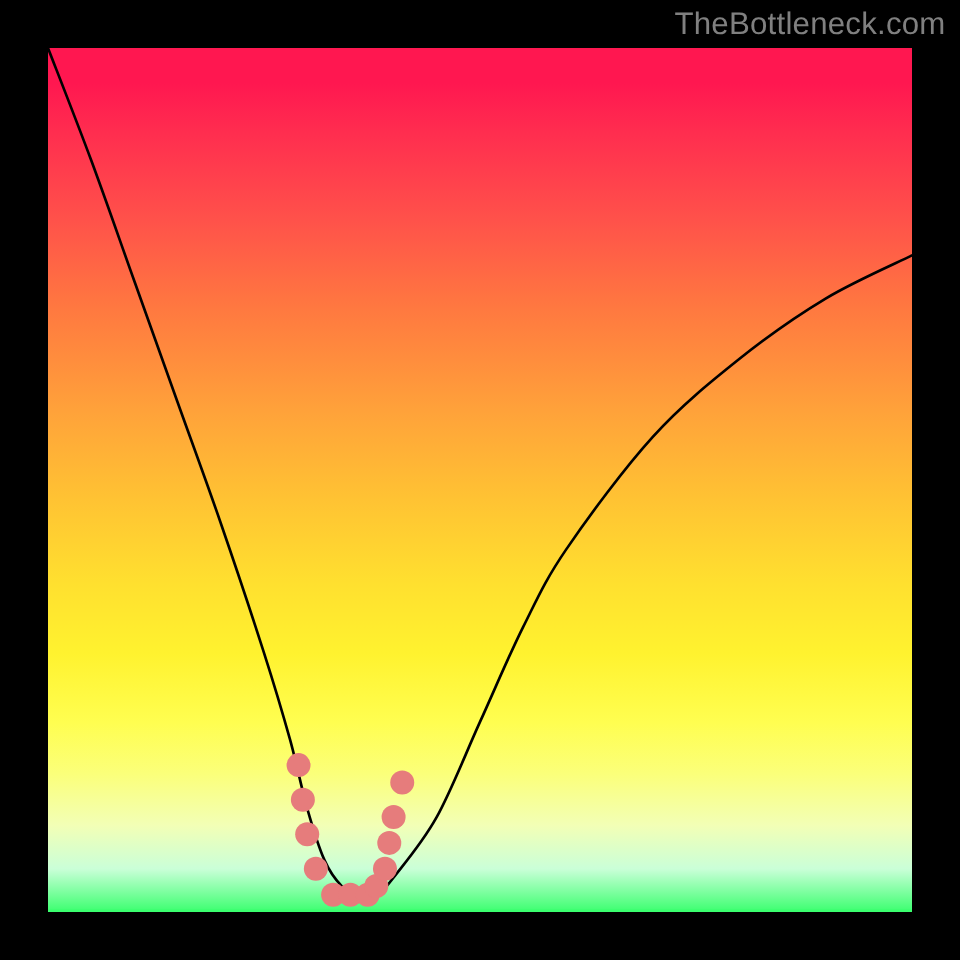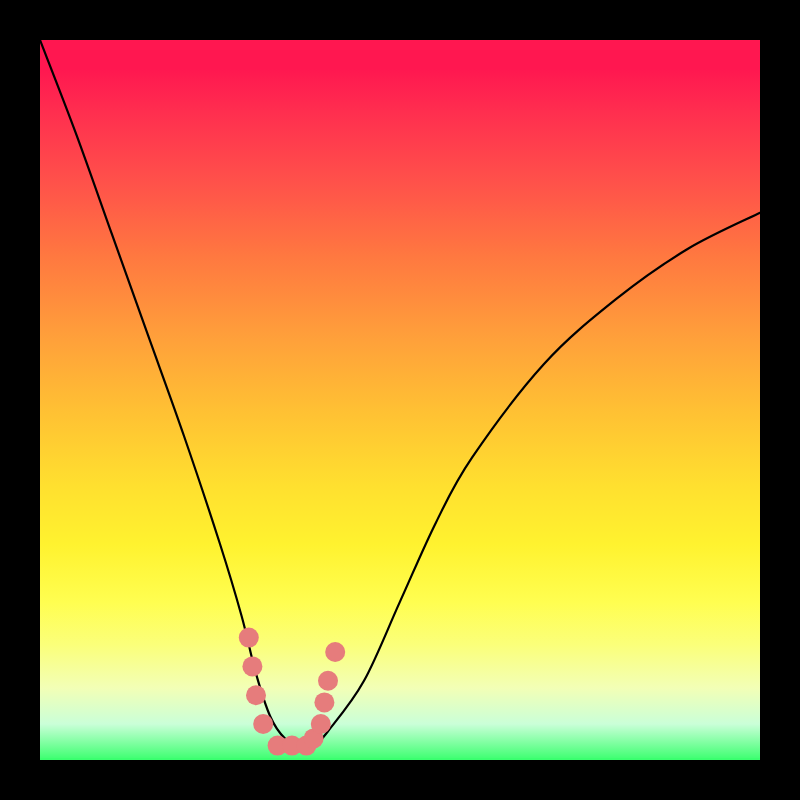--- a/index.html
+++ b/index.html
@@ -80,20 +80,21 @@
   }
   .baseline {
     stroke: #3bff6f;
     stroke-width: 2;
   }
 </style>
 </head>
 <body>
 
 <div class="stage">
+  <div class="watermark">TheBottleneck.com</div>
 
   <div class="plot-area">
     <div class="gradient-bg"></div>
 
     <svg class="curves" viewBox="0 0 720 720" preserveAspectRatio="none">
       <line class="baseline" x1="0" y1="719" x2="720" y2="719"></line>
       <path class="curve" d="M 0 0 C 6.0 15.6, 24.0 61.2, 36.0 93.6 C 48.0 126.0, 60.0 160.8, 72.0 194.4 C 84.0 228.0, 96.0 261.6, 108.0 295.2 C 120.0 328.8, 132.0 361.2, 144.0 396.0 C 156.0 430.8, 170.4 474.0, 180.0 504.0 C 189.6 534.0, 195.6 554.4, 201.6 576.0 C 207.6 597.6, 211.2 616.8, 216.0 633.6 C 220.8 650.4, 225.6 666.0, 230.4 676.8 C 235.2 687.6, 240.0 693.6, 244.8 698.4 C 249.6 703.2, 254.4 704.4, 259.2 705.6 C 264.0 706.8, 268.8 708.0, 273.6 705.6 C 278.4 703.2, 279.6 702.0, 288.0 691.2 C 296.4 680.4, 312.0 662.4, 324.0 640.8 C 336.0 619.2, 348.0 588.0, 360.0 561.6 C 372.0 535.2, 384.0 506.4, 396.0 482.4 C 408.0 458.4, 414.0 444.0, 432.0 417.6 C 450.0 391.2, 480.0 350.4, 504.0 324.0 C 528.0 297.6, 552.0 278.4, 576.0 259.2 C 600.0 240.0, 624.0 223.2, 648.0 208.8 C 672.0 194.4, 708.0 178.8, 720.0 172.8"></path>
       <g>
           <circle class="marker" cx="208.8" cy="597.6" r="10"></circle>
           <circle class="marker" cx="212.4" cy="626.4" r="10"></circle>

